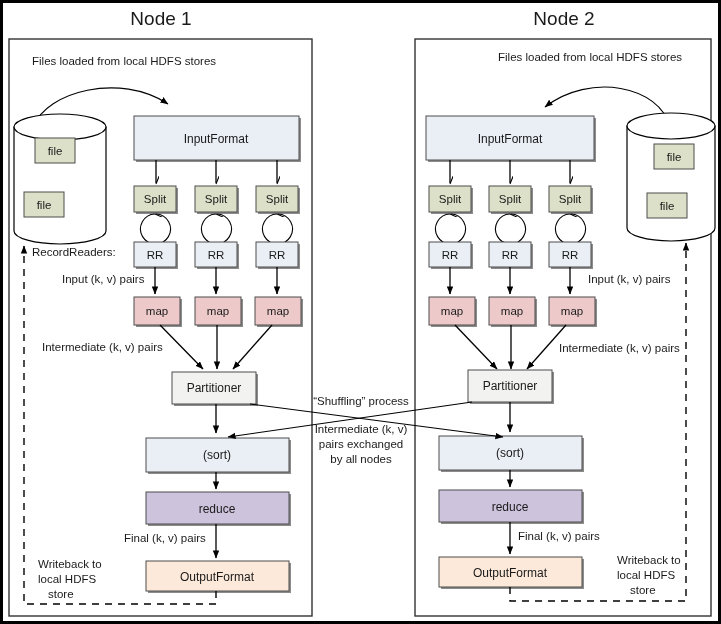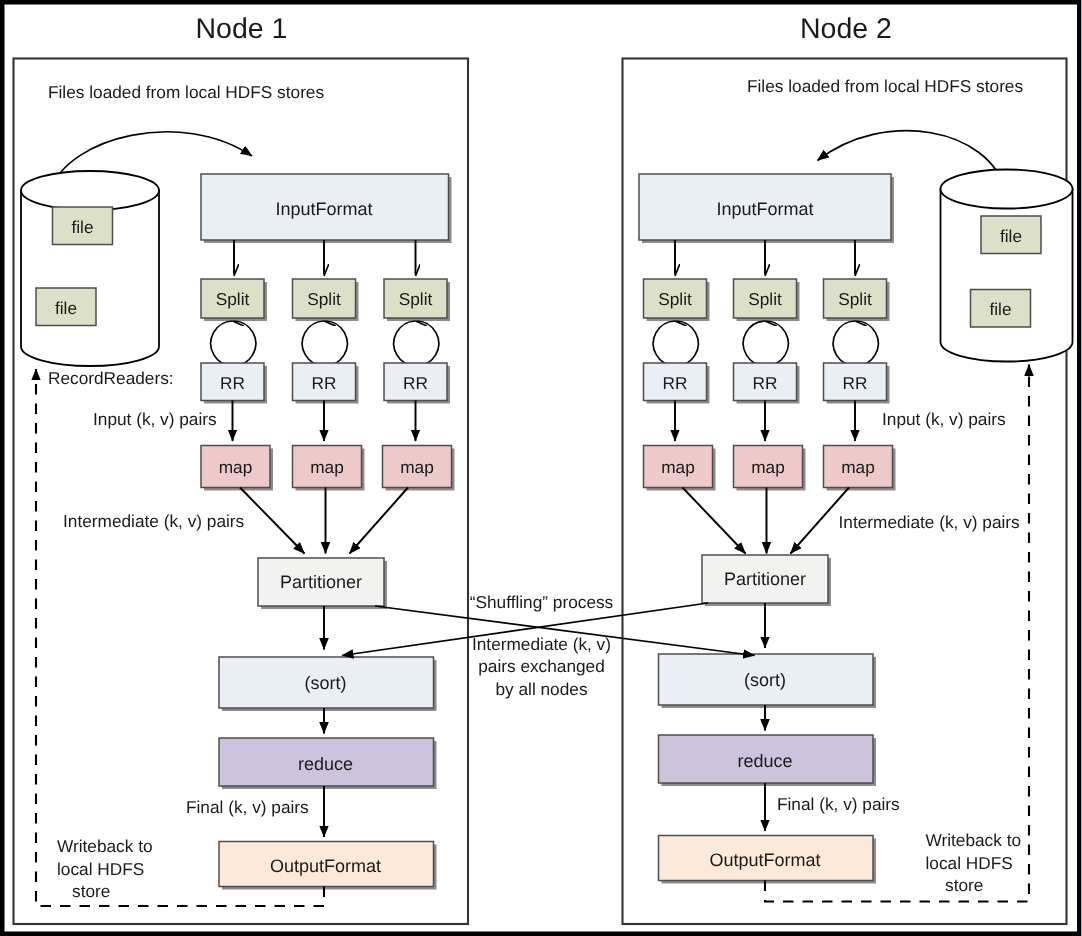--- a/index.html
+++ b/index.html
@@ -1,18 +1,18 @@
 <!DOCTYPE html>
 <html><head>
 <meta charset="utf-8">
 <style>
   html,body{margin:0;padding:0;background:#ffffff;}
   body{width:721px;height:624px;overflow:hidden;
        font-family:"Liberation Sans","DejaVu Sans",sans-serif;}
-  #stage{position:relative;width:721px;height:624px;background:#1d4ed8;}
+  #stage{position:relative;width:721px;height:624px;background:#84cc16;}
   svg{display:block;}
   .nodetitle{font-size:19px;fill:#1a1a1a;text-anchor:middle;}
   .lbl{font-size:11.5px;fill:#1a1a1a;}
   .boxlbl{font-size:12px;fill:#1a1a1a;text-anchor:middle;}
   .smalllbl{font-size:11.5px;fill:#1a1a1a;text-anchor:middle;}
   .bx{stroke:#4d4d4d;stroke-width:1;}
   .shadow{fill:#8c8c8c;}
   .ln{stroke:#000;stroke-width:1.3;fill:none;}
   .thin{stroke:#000;stroke-width:1.1;fill:none;}
   .dash{stroke:#000;stroke-width:1.4;fill:none;stroke-dasharray:7 6;}

